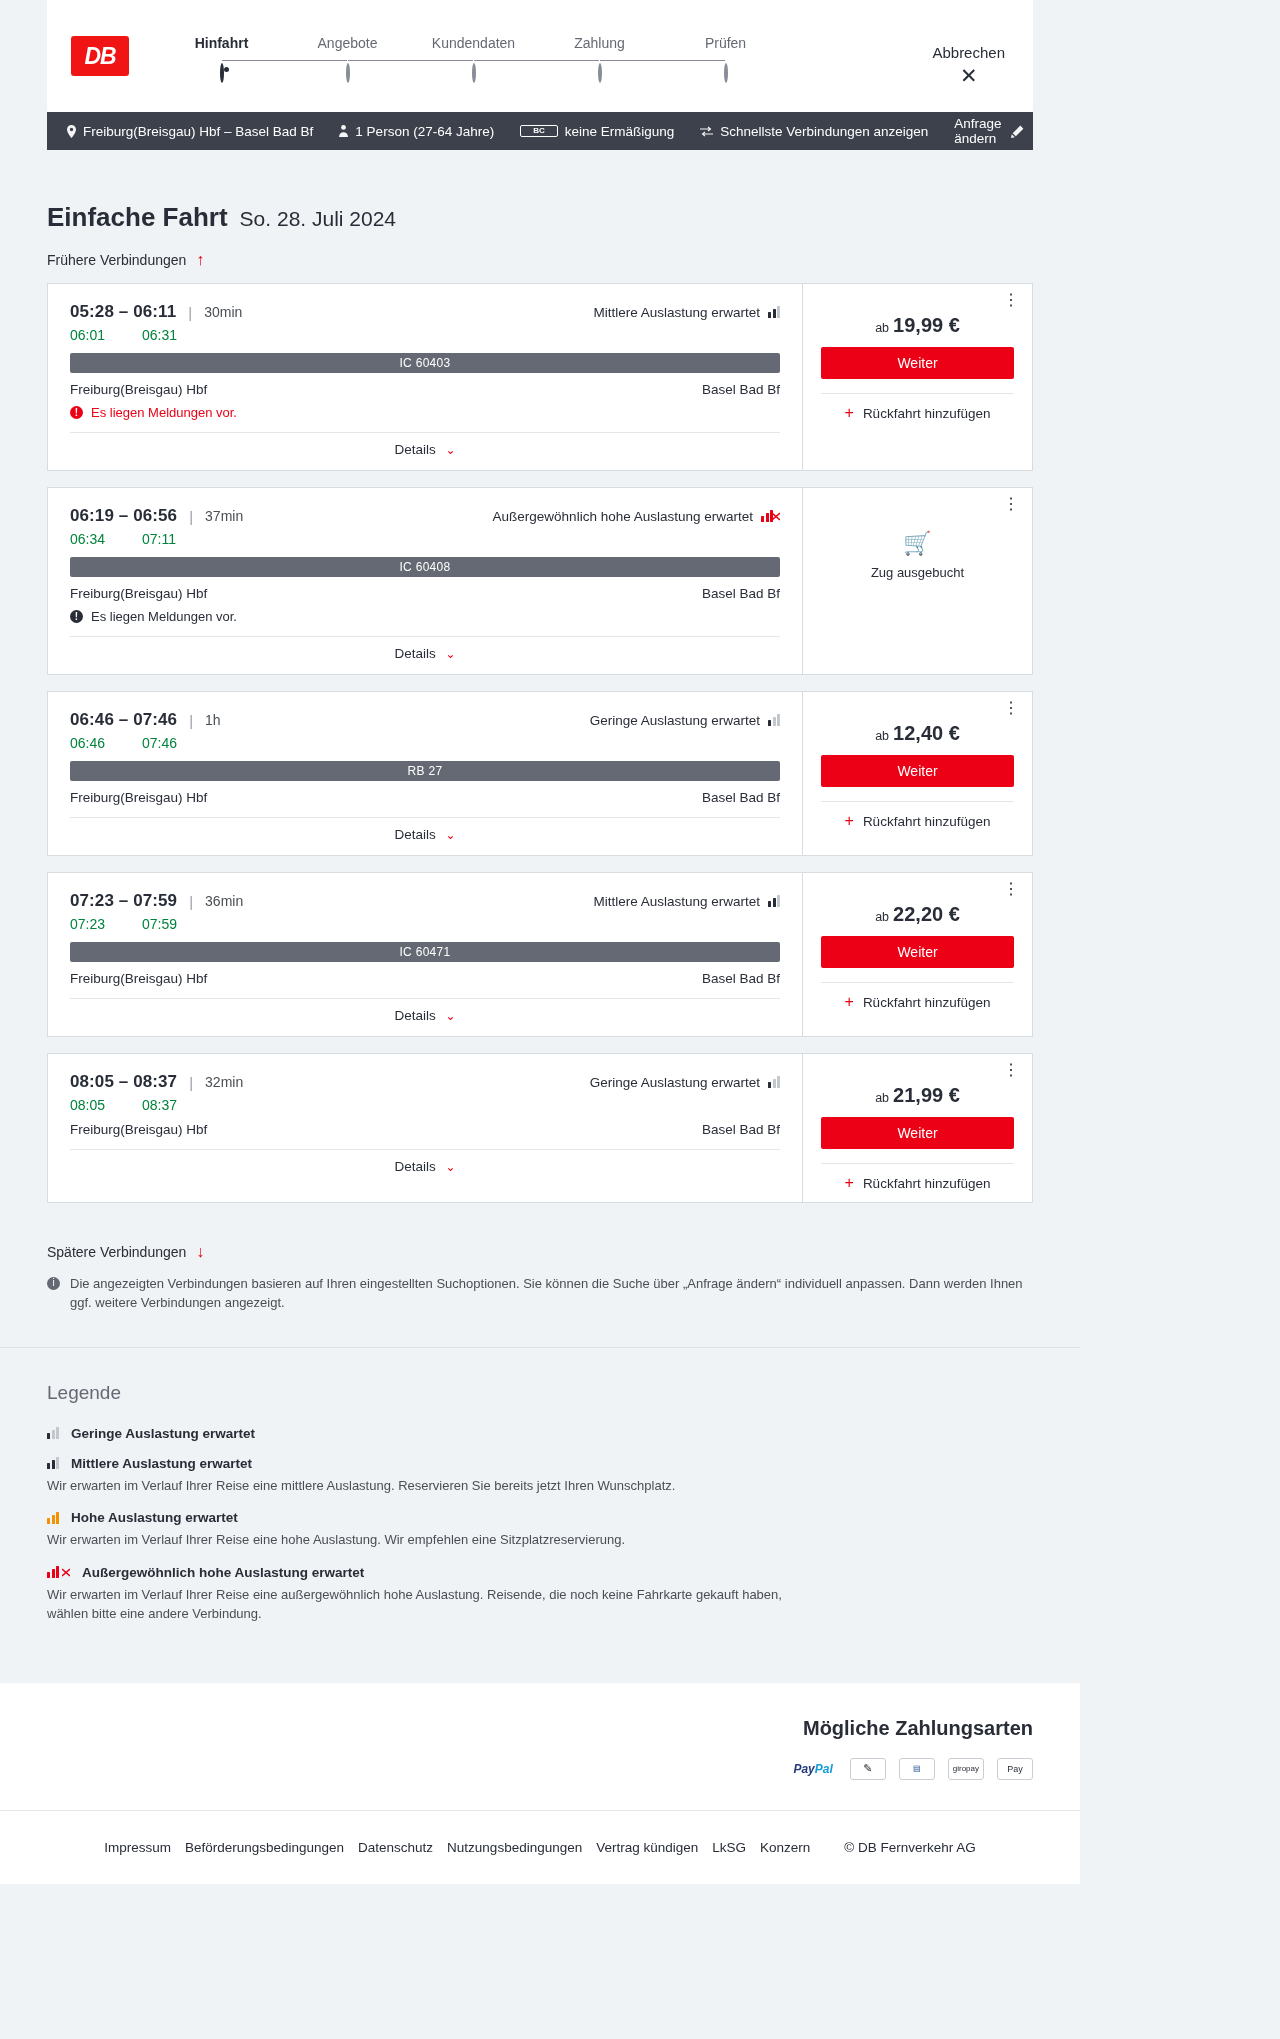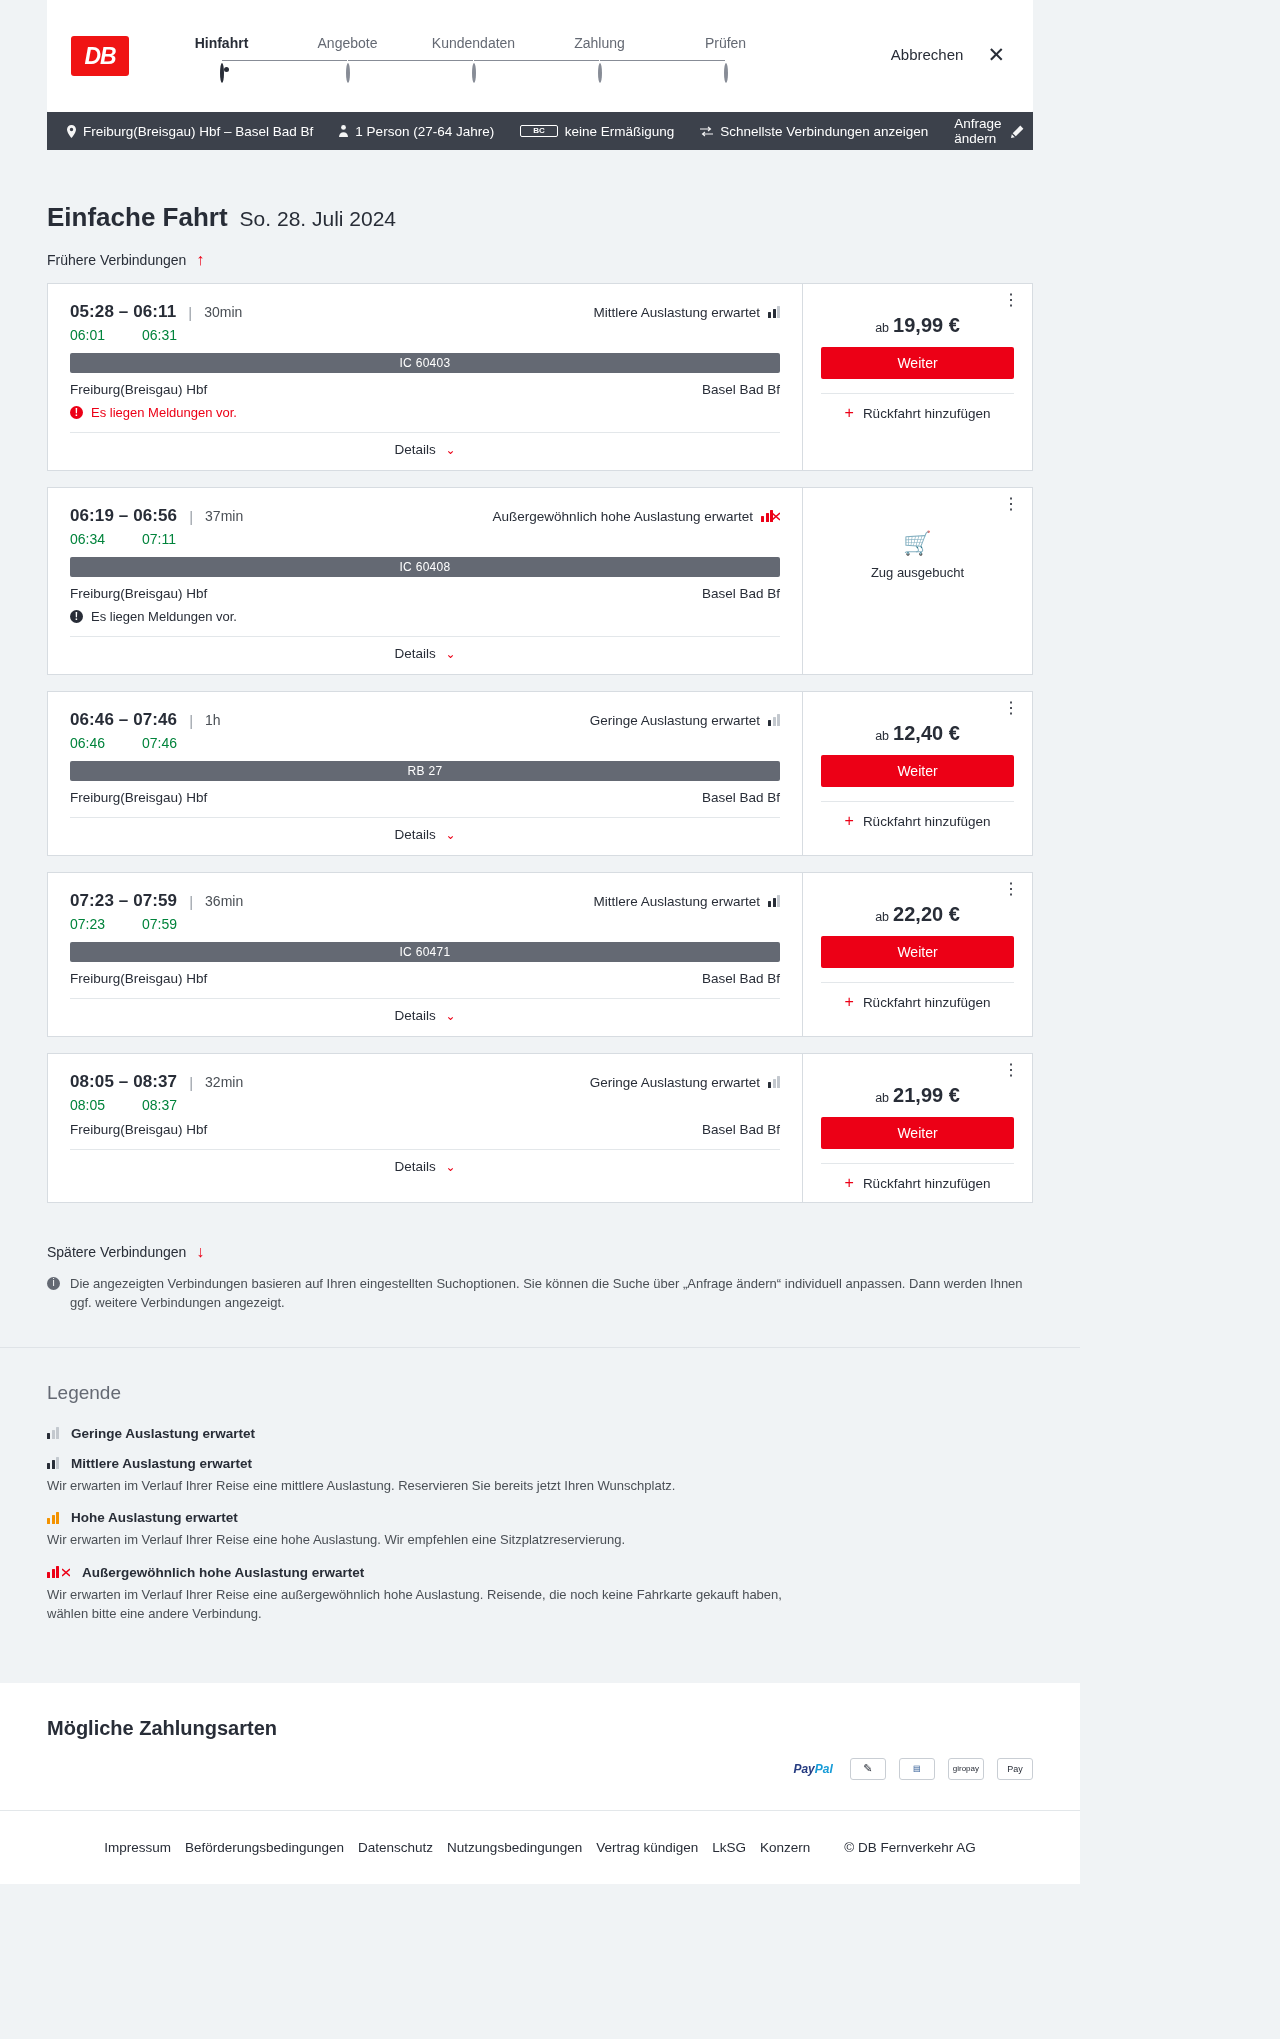--- a/index.html
+++ b/index.html
@@ -70,24 +70,25 @@
     top: 25px;
     left: 50%;
     width: 125px;
     z-index: 1;
   }
   .step:last-child::before { display: none; }
   .cancel {
     position: absolute;
     right: 28px;
     top: 44px;
-    display: flex; align-items: center; gap: 24px;
+    display: flex; align-items: center; gap: 4px;
     font-size: 15px;
     color: #282d37;
     cursor: pointer;
+    flex-direction: column;
   }
   .x-icon { font-size: 21px; color: #282d37; line-height: 1; }
 
   
   .summary {
     margin: 0 47px;
     background: #3c414b;
     color: #fff;
     height: 38px;
     display: flex;
@@ -260,21 +261,21 @@
 
   
   .legend-wrap { background: #f0f3f5; border-top: 1px solid #dfe3e7; padding: 34px 47px 44px; }
   .legend-title { font-size: 19px; color: #646973; margin-bottom: 22px; }
   .legend-item { margin-bottom: 15px; }
   .legend-head { display: flex; align-items: center; gap: 12px; font-size: 13.5px; font-weight: bold; }
   .legend-desc { font-size: 13px; color: #4a4f55; margin-top: 5px; margin-left: 0; line-height: 1.5; max-width: 760px; }
 
   
   .pay-wrap { background: #fff; padding: 34px 47px 30px; }
-  .pay-title { font-size: 20px; font-weight: bold; margin-bottom: 18px; }
+  .pay-title { text-align: right; font-size: 20px; font-weight: bold; margin-bottom: 18px; }
   .pay-icons { display: flex; justify-content: flex-end; align-items: center; gap: 13px; }
   .pay-chip {
     height: 22px; min-width: 36px;
     border: 1px solid #c9ced4;
     border-radius: 3px;
     background: #fff;
     display: flex; align-items: center; justify-content: center;
     font-size: 9px; color: #282d37;
     padding: 0 4px;
   }

